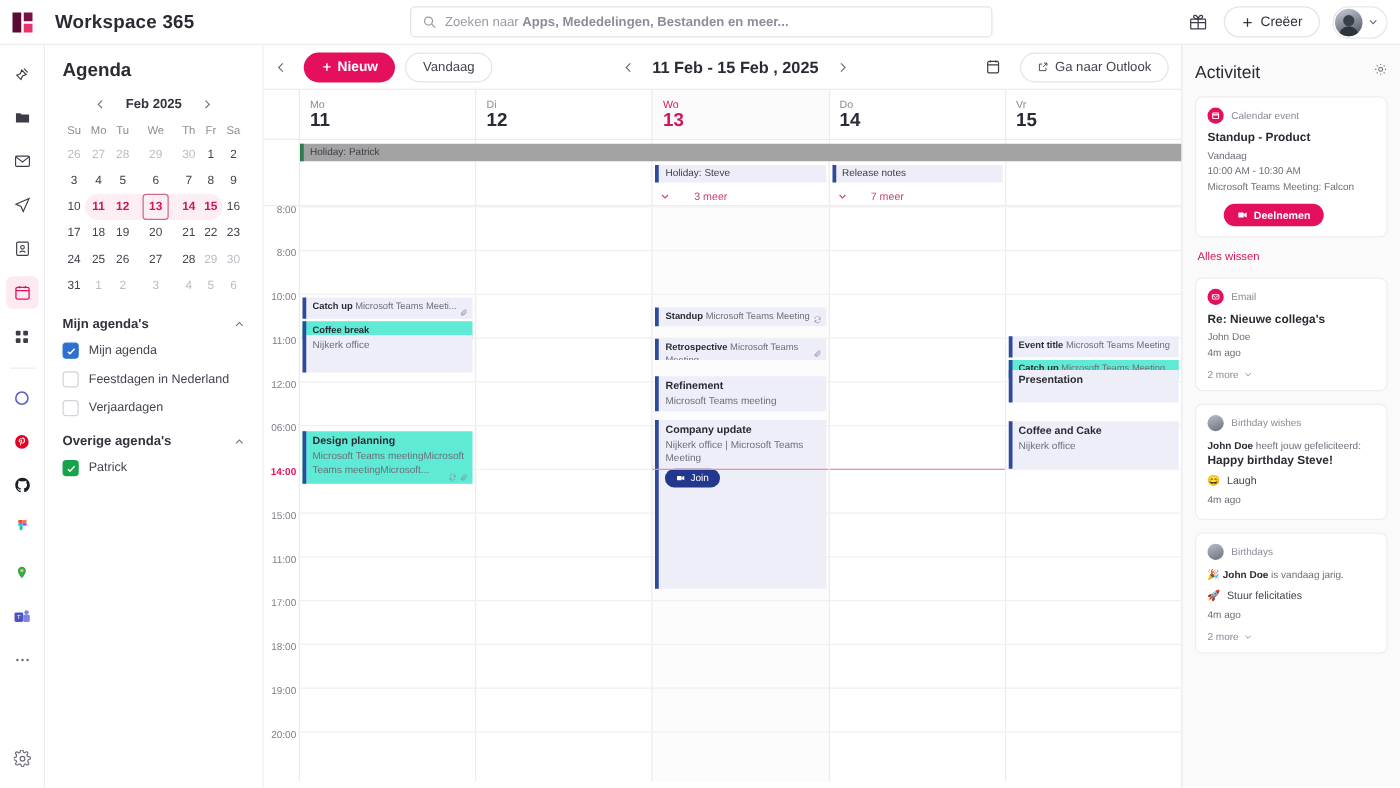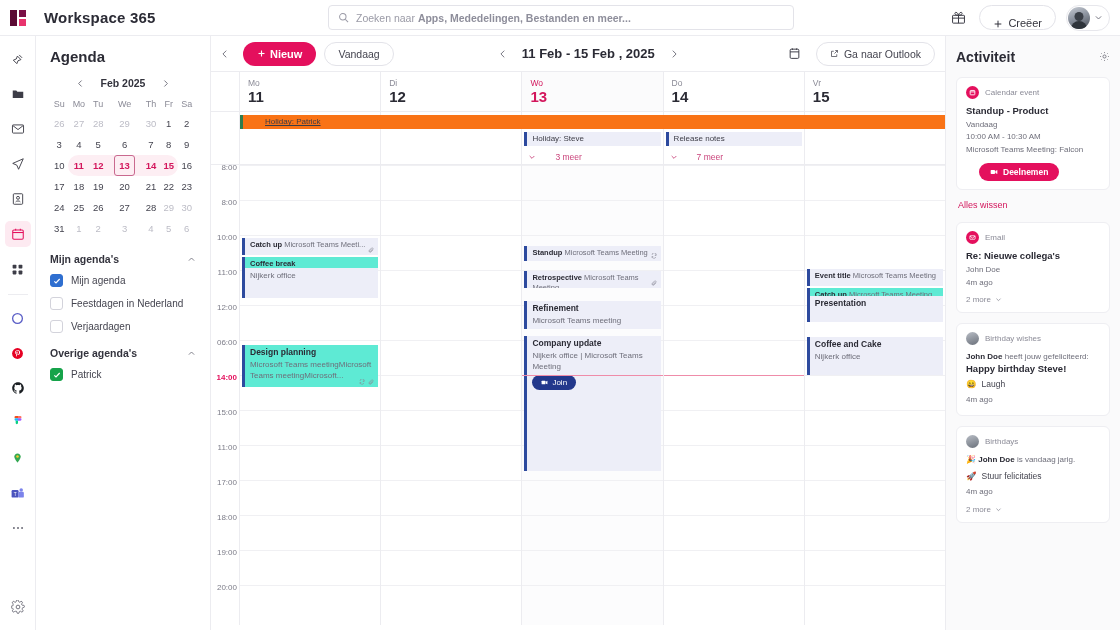--- a/index.html
+++ b/index.html
@@ -31,21 +31,21 @@
     height: 25px; border: 1px solid #e3e3e9; border-radius: 4px;
     background: #fff; display: flex; align-items: center; padding: 0 9px; gap: 7px;
   }
   .search-box .ph { font-size: 10.5px; color: #9a9aa6; white-space: nowrap; }
   .search-box .ph b { font-weight: 600; color: #8e8e9b; }
 
   .top-right { margin-left: auto; display: flex; align-items: center; gap: 10px; padding-right: 10px; }
   .icon-btn { width: 22px; height: 22px; display: flex; align-items: center; justify-content: center; cursor: pointer; }
   .creer-btn {
     height: 25px; border: 1px solid #e3e3e9; border-radius: 13px;
-    display: flex; align-items: flex-end; gap: 5px; padding: 0 13px;
+    display: flex; align-items: center; gap: 5px; padding: 0 13px;
     font-size: 11px; color: #33333d; cursor: pointer; background: #fff;
   }
   .avatar-pill {
     height: 26px; border: 1px solid #e7e7ec; border-radius: 14px;
     display: flex; align-items: center; gap: 4px; padding: 1px 6px 1px 1px; background: #fff; cursor: pointer;
   }
   .avatar {
     width: 22px; height: 22px; border-radius: 50%;
     background: linear-gradient(160deg,#c7ccd4 0%,#8d94a0 45%,#4a4f58 100%);
     overflow: hidden; position: relative;
@@ -147,22 +147,22 @@
   .dh-cell .dnum { font-size: 15px; font-weight: 600; color: #2b2b35; line-height: 1.25; }
   .dh-cell.today { background: #fbfbfc; }
   .dh-cell.today .dow, .dh-cell.today .dnum { color: #d3165c; }
 
   
   .allday { display: flex; border-bottom: 1px solid #ececf0; }
   .ad-cols { flex: 1; display: flex; position: relative; }
   .ad-col { flex: 1; border-left: 1px solid #ececf0; padding: 3px 2px 2px 2px; min-height: 50px; }
   .ad-banner {
     position: absolute; left: 1px; right: 0; top: 3px; height: 14px;
-    background: #f97316; border-left: 3px solid #2f7d4f; display: flex; align-items: center;
-    padding-left: 22px; font-size: 8px; color: #3c3c46; z-index: 2; text-decoration: underline;
+    background: #a3a3a3; border-left: 3px solid #2f7d4f; display: flex; align-items: center;
+    padding-left: 5px; font-size: 8px; color: #3c3c46; z-index: 2;
   }
   .ad-chip {
     height: 14px; background: #edeef8; border-left: 3px solid #2d4a9e;
     display: flex; align-items: center; padding-left: 5px; font-size: 8px; color: #3c3c46;
     margin-top: 17px; cursor: pointer;
   }
   .ad-more {
     display: flex; align-items: center; gap: 19px; font-size: 8.5px; color: #c9427a;
     margin-top: 6px; padding-left: 4px; cursor: pointer;
   }
@@ -195,21 +195,21 @@
     border-radius: 11px; height: 15px; padding: 0 9px; font-size: 8px; margin-top: 3px; cursor: pointer;
   }
   .nowline { position: absolute; left: 0; right: 0; height: 1px; background: #ef8ca9; z-index: 5; }
 
   
   .activity {
     width: 175px; min-width: 175px; border-left: 1px solid #ececf0;
     background: #fafafb; padding: 12px 10px; overflow: hidden;
   }
   .act-head { display: flex; align-items: center; justify-content: space-between; margin-bottom: 11px; }
-  .act-head .ttl { font-size: 14px; font-weight: 700; color: #2b2b35; }
+  .act-head .ttl { font-size: 14px; font-weight: 400; color: #2b2b35; }
   .card {
     background: #fff; border: 1px solid #eeeef2; border-radius: 6px;
     padding: 8px 9px; margin-bottom: 10px;
   }
   .card-top { display: flex; align-items: center; gap: 6px; margin-bottom: 6px; }
   .badge-ic { width: 13px; height: 13px; border-radius: 50%; background: #e4105d;
               display: flex; align-items: center; justify-content: center; }
   .badge-ph { width: 13px; height: 13px; border-radius: 50%;
               background: linear-gradient(160deg,#b9bec6,#6a707a); }
   .card-top .lbl { font-size: 8px; color: #8b8b97; }

